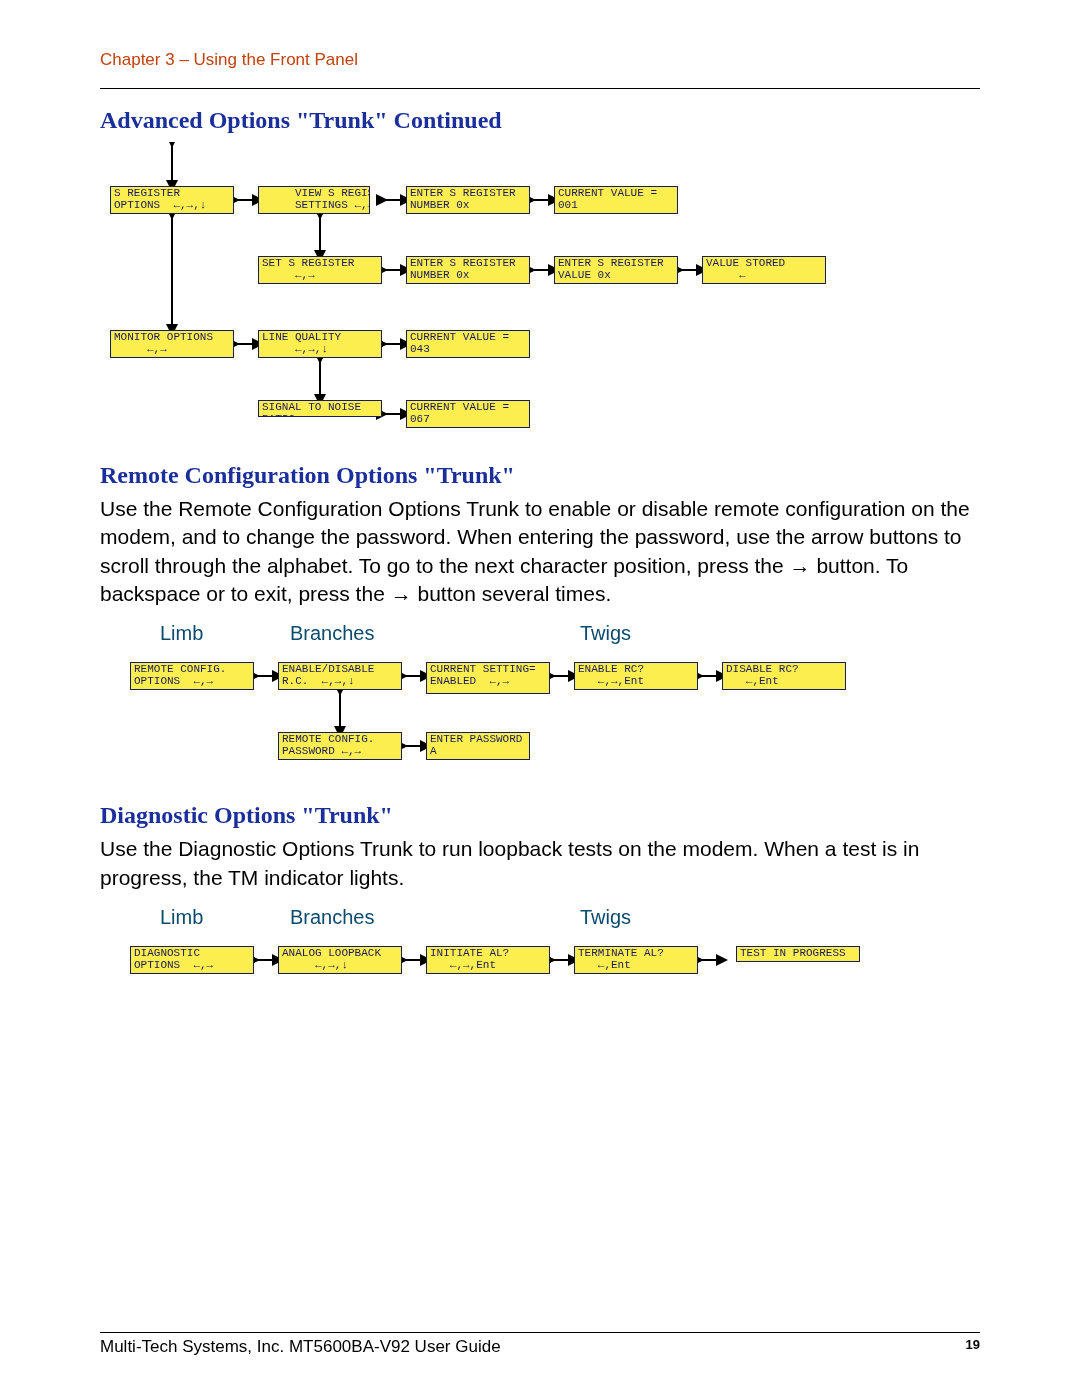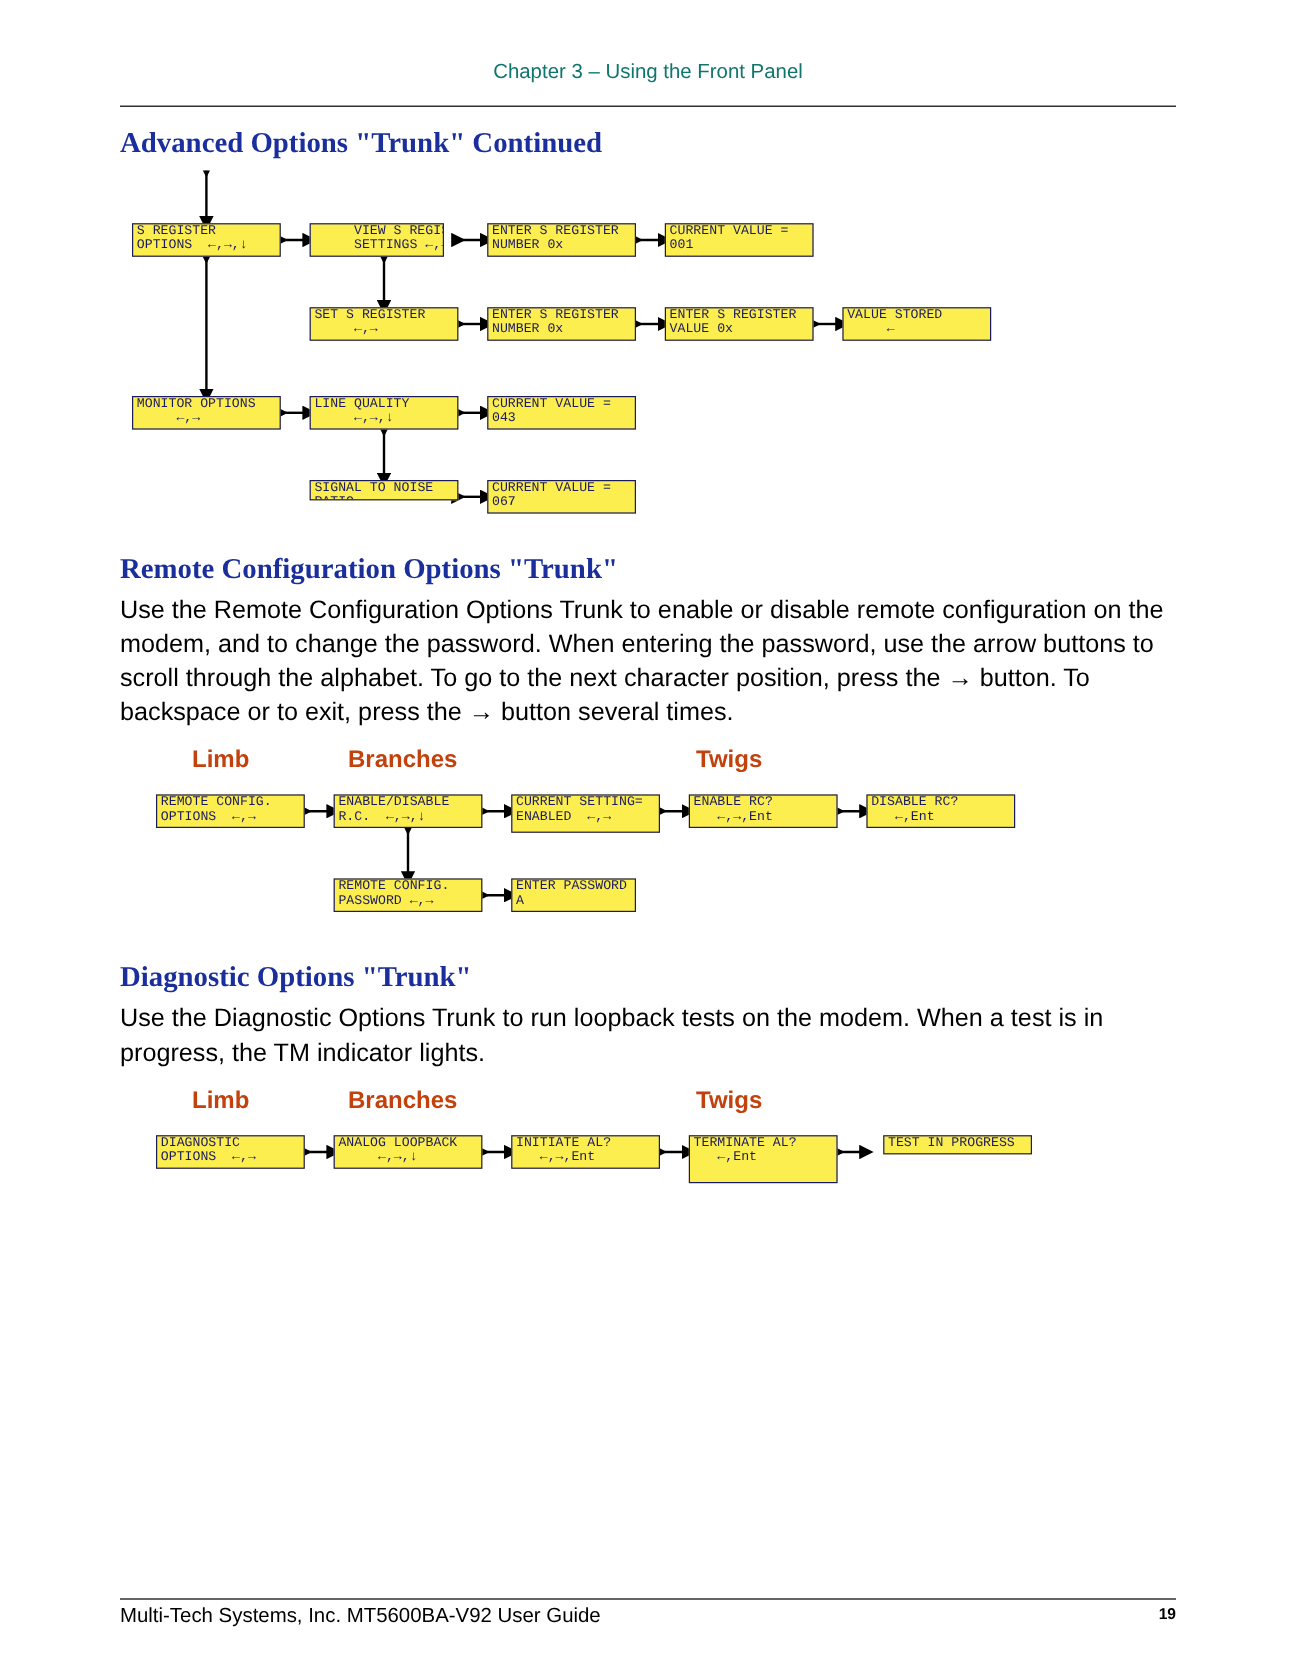--- a/index.html
+++ b/index.html
@@ -10,23 +10,23 @@
     width: 1080px;
   }
   .page {
     width: 1080px;
     height: 1397px;
     position: relative;
     box-sizing: border-box;
     padding: 50px 100px 40px 100px;
   }
   .chapter-header {
-    text-align: center;
+    text-align: left;
     font-size: 17px;
-    color: #0f766e;
+    color: #c2410c;
     margin-bottom: 18px;
   }
   .hr {
     border: none;
     border-top: 1.5px solid #000;
     margin: 4px 0 14px 0;
   }
   h2.section-title {
     font-family: Georgia, "Times New Roman", serif;
     font-weight: bold;
@@ -55,23 +55,23 @@
     font-family: "Courier New", monospace;
     font-size: 11px;
     line-height: 1.05;
     color: #1a1a5e;
     padding: 1px 3px;
     white-space: pre;
     overflow: hidden;
   }
   .col-header {
     position: absolute;
-    font-weight: bold;
+    font-weight: normal;
     font-size: 20px;
-    color: #c2410c;
+    color: #0c4a6e;
   }
   svg.connectors {
     position: absolute;
     top: 0; left: 0;
     pointer-events: none;
   }
   .footer {
     position: absolute;
     bottom: 40px;
     left: 100px;
@@ -206,21 +206,21 @@
       <line x1="420" y1="54" x2="444" y2="54" stroke="#000" stroke-width="2" marker-start="url(#ah)" marker-end="url(#ah)"></line>
       <line x1="568" y1="54" x2="592" y2="54" stroke="#000" stroke-width="2" marker-start="url(#ah)" marker-end="url(#ah)"></line>
     </svg>
 
     <div class="box" style="left:0;top:40px;width:124px;height:28px;">DIAGNOSTIC
 OPTIONS  ←,→</div>
     <div class="box" style="left:148px;top:40px;width:124px;height:28px;">ANALOG LOOPBACK
      ←,→,↓</div>
     <div class="box" style="left:296px;top:40px;width:124px;height:28px;">INITIATE AL?
    ←,→,Ent</div>
-    <div class="box" style="left:444px;top:40px;width:124px;height:40px;">TERMINATE AL?
+    <div class="box" style="left:444px;top:40px;width:124px;height:28px;">TERMINATE AL?
    ←,Ent</div>
     <div class="box" style="left:606px;top:40px;width:124px;height:16px;">TEST IN PROGRESS</div>
   </div>
 
 
   <div class="footer">
     <hr class="hr" style="margin-bottom:2px;">
     <div class="footer-line">
       <span>Multi-Tech Systems, Inc. MT5600BA-V92 User Guide</span>
       <span class="footer-pg">19</span>

